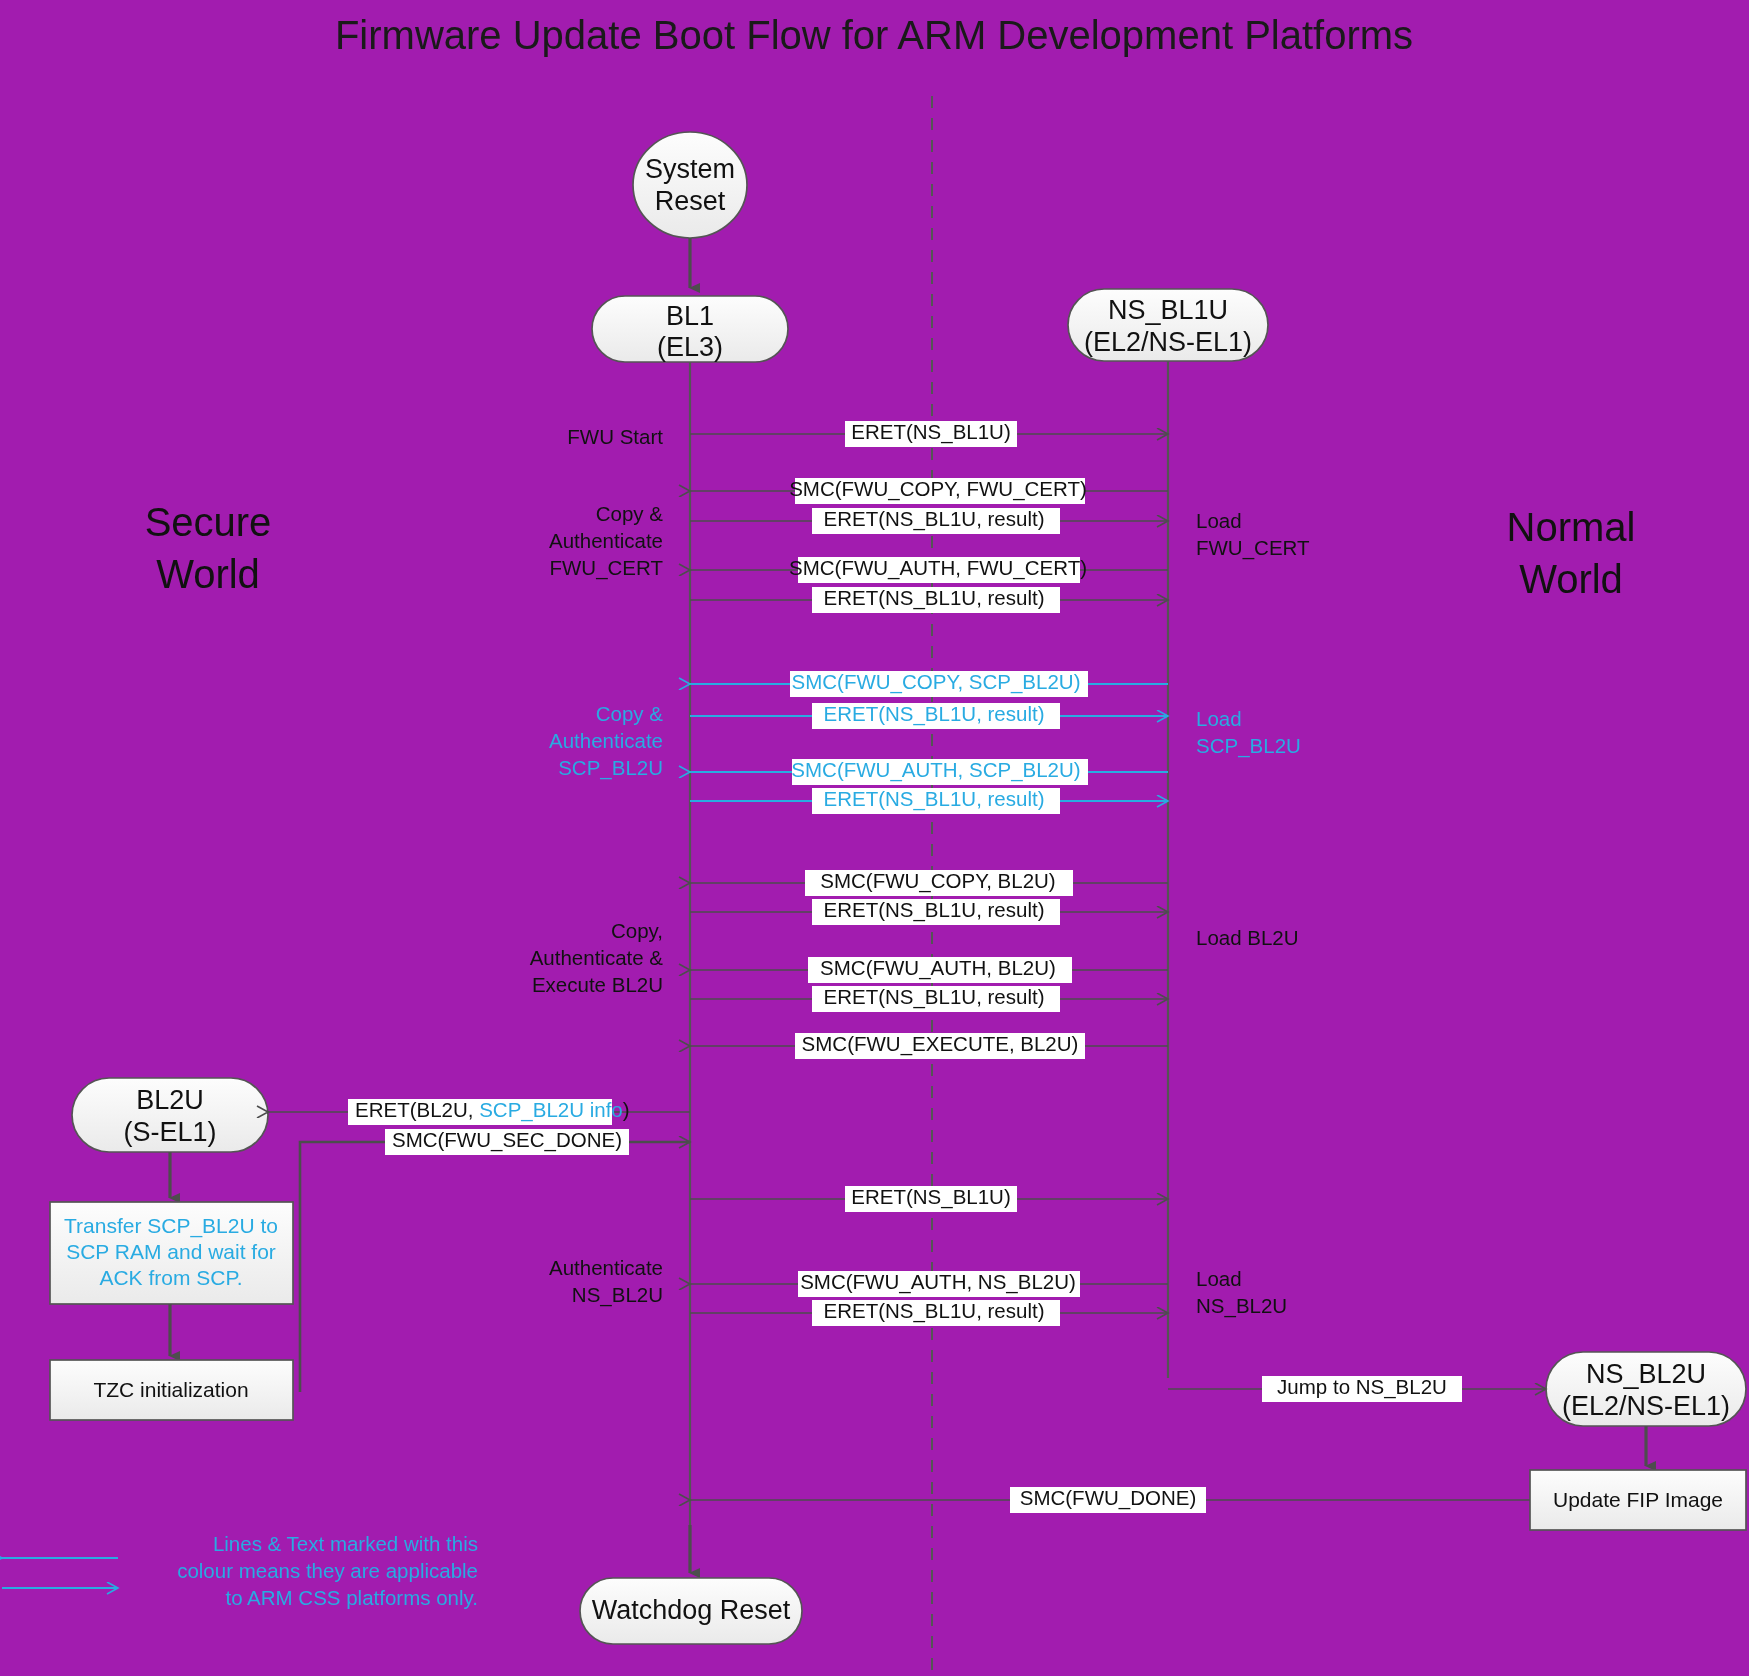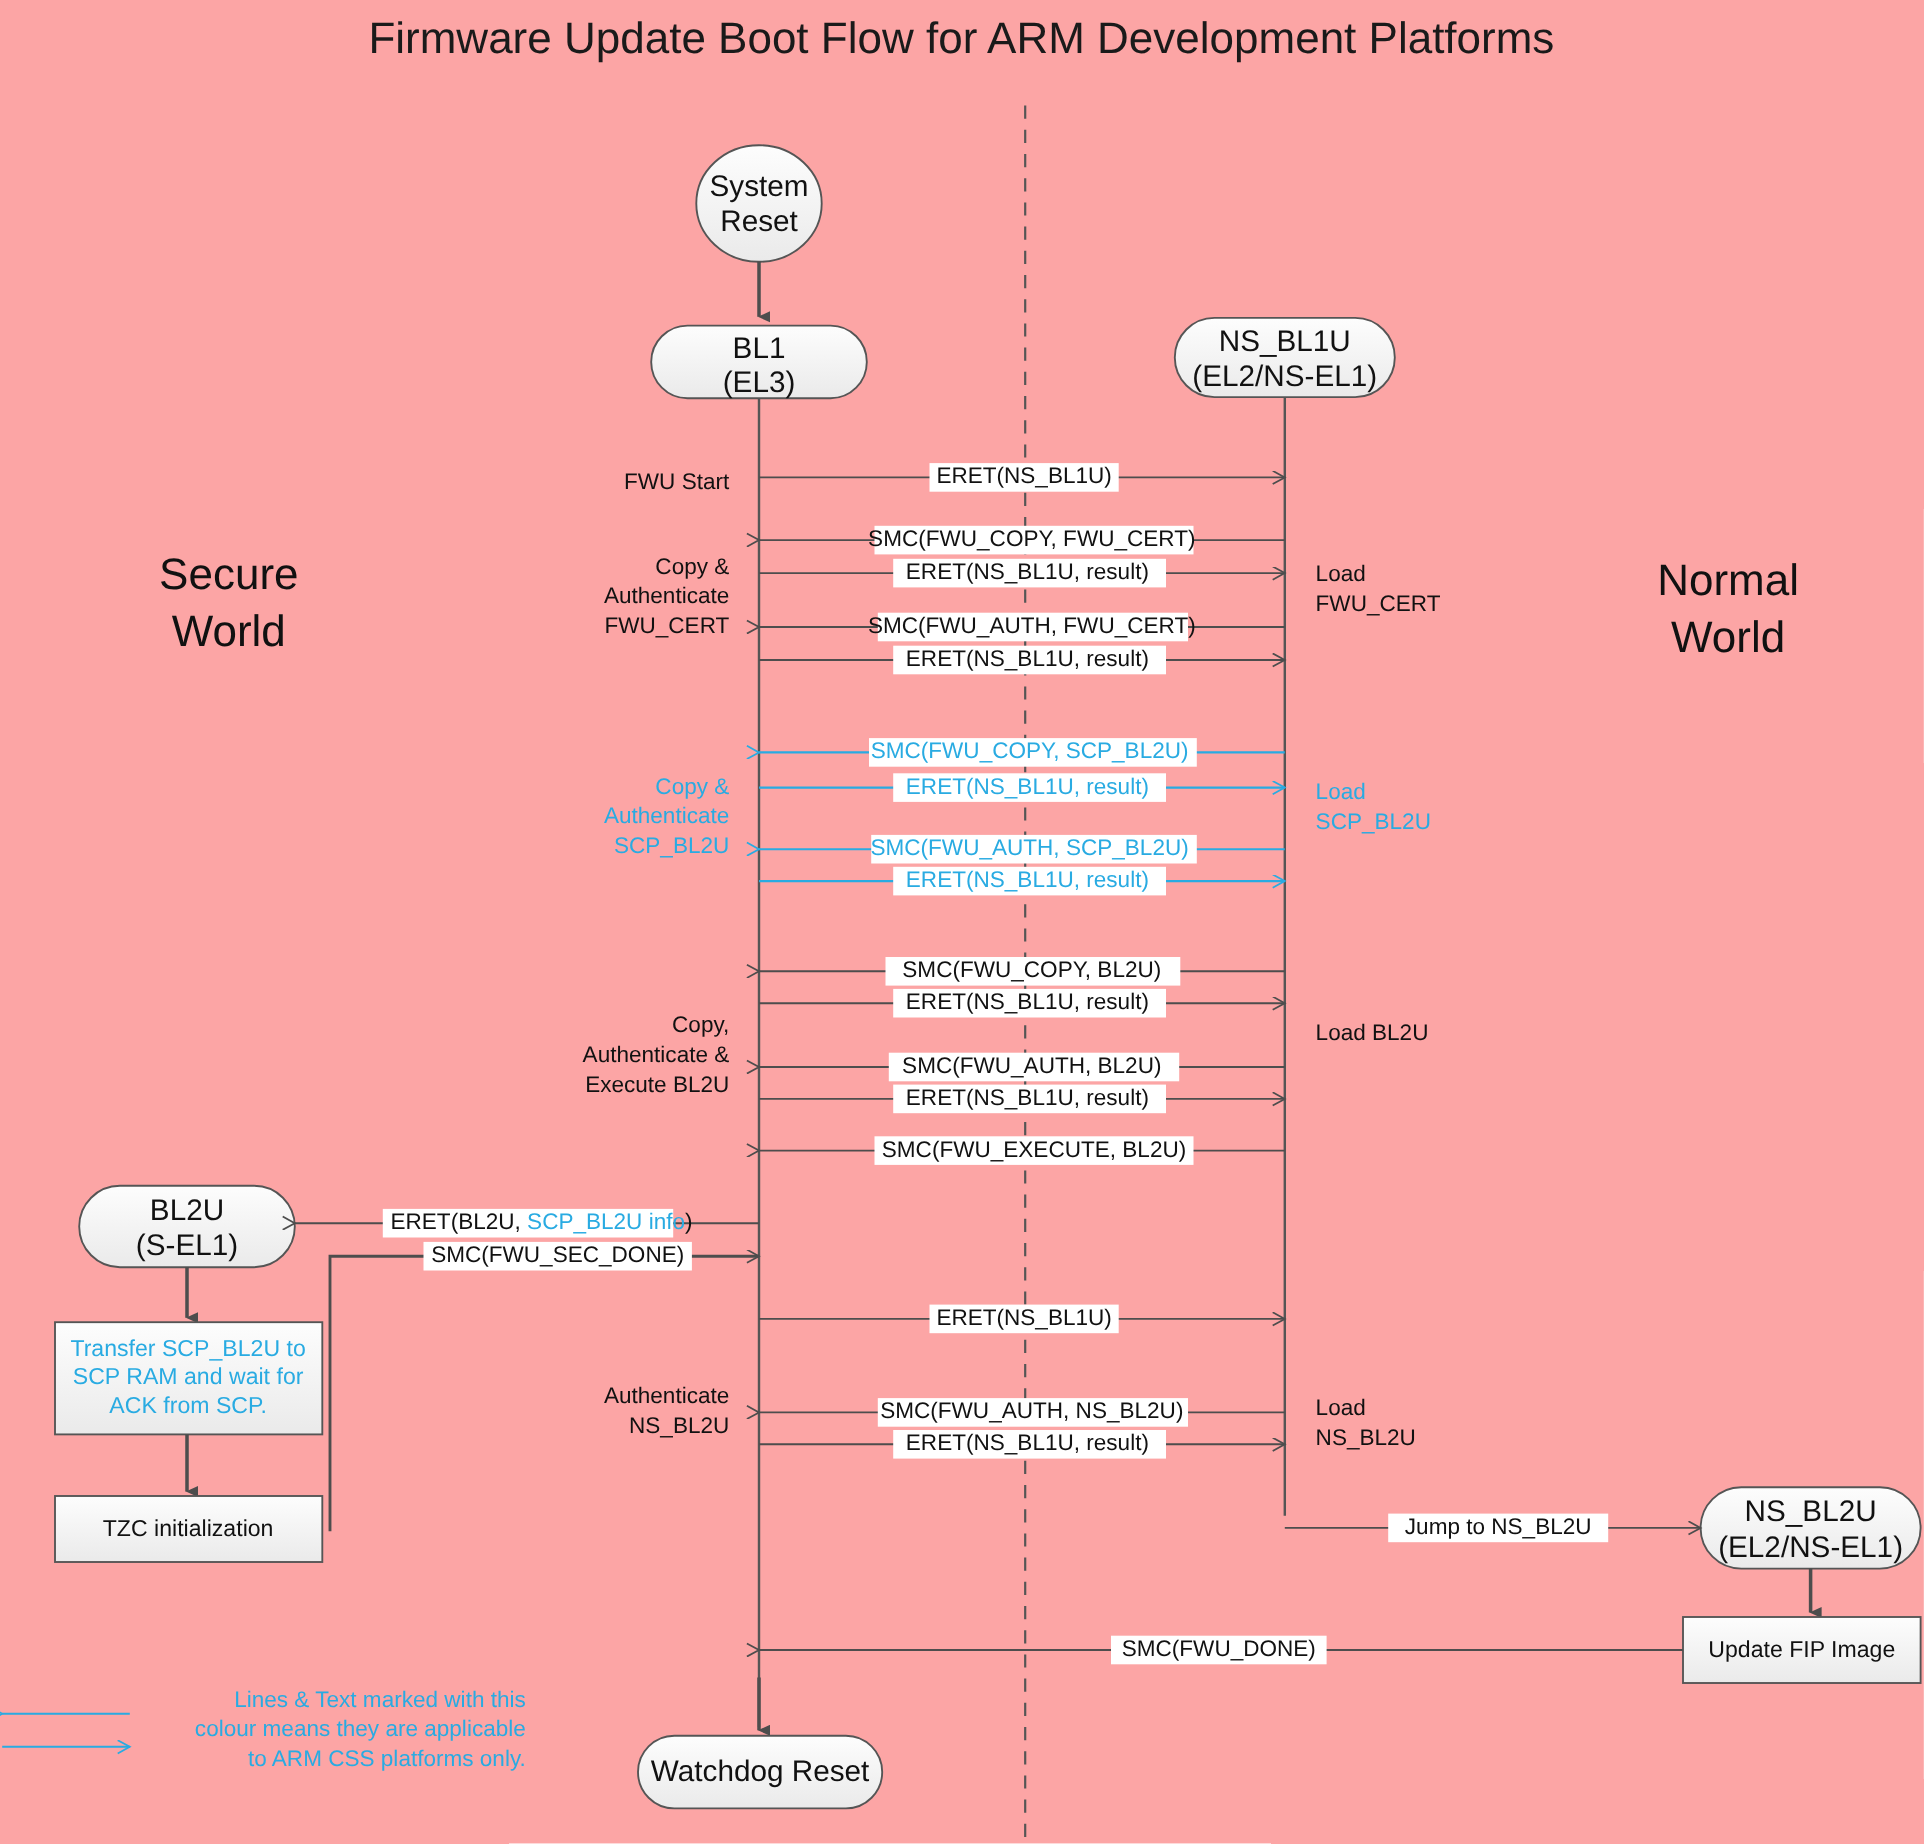--- a/index.html
+++ b/index.html
@@ -1,17 +1,17 @@
 <!DOCTYPE html>
 <html><head>
 <meta charset="utf-8">
 <style>
   html,body{margin:0;padding:0;background:#ffffff;}
   body{font-family:"Liberation Sans",sans-serif;color:#000;}
-  #page{position:relative;width:1749px;height:1676px;overflow:hidden;background:#fca5a5;}
+  #page{position:relative;width:1749px;height:1676px;overflow:hidden;background:#a21caf;}
   svg{display:block;}
   .ttl{font-size:40px;fill:#1a1a1a;}
   .nodeLbl{font-size:27px;fill:#111;}
   .worldLbl{font-size:40px;fill:#111;}
   .msg{font-size:20.5px;fill:#111;}
   .msgC{font-size:20.5px;fill:#29ABE2;}
   .side{font-size:20.5px;fill:#111;}
   .sideC{font-size:20.5px;fill:#29ABE2;}
   .boxLbl{font-size:21px;fill:#111;}
   .boxLblC{font-size:21px;fill:#29ABE2;}

